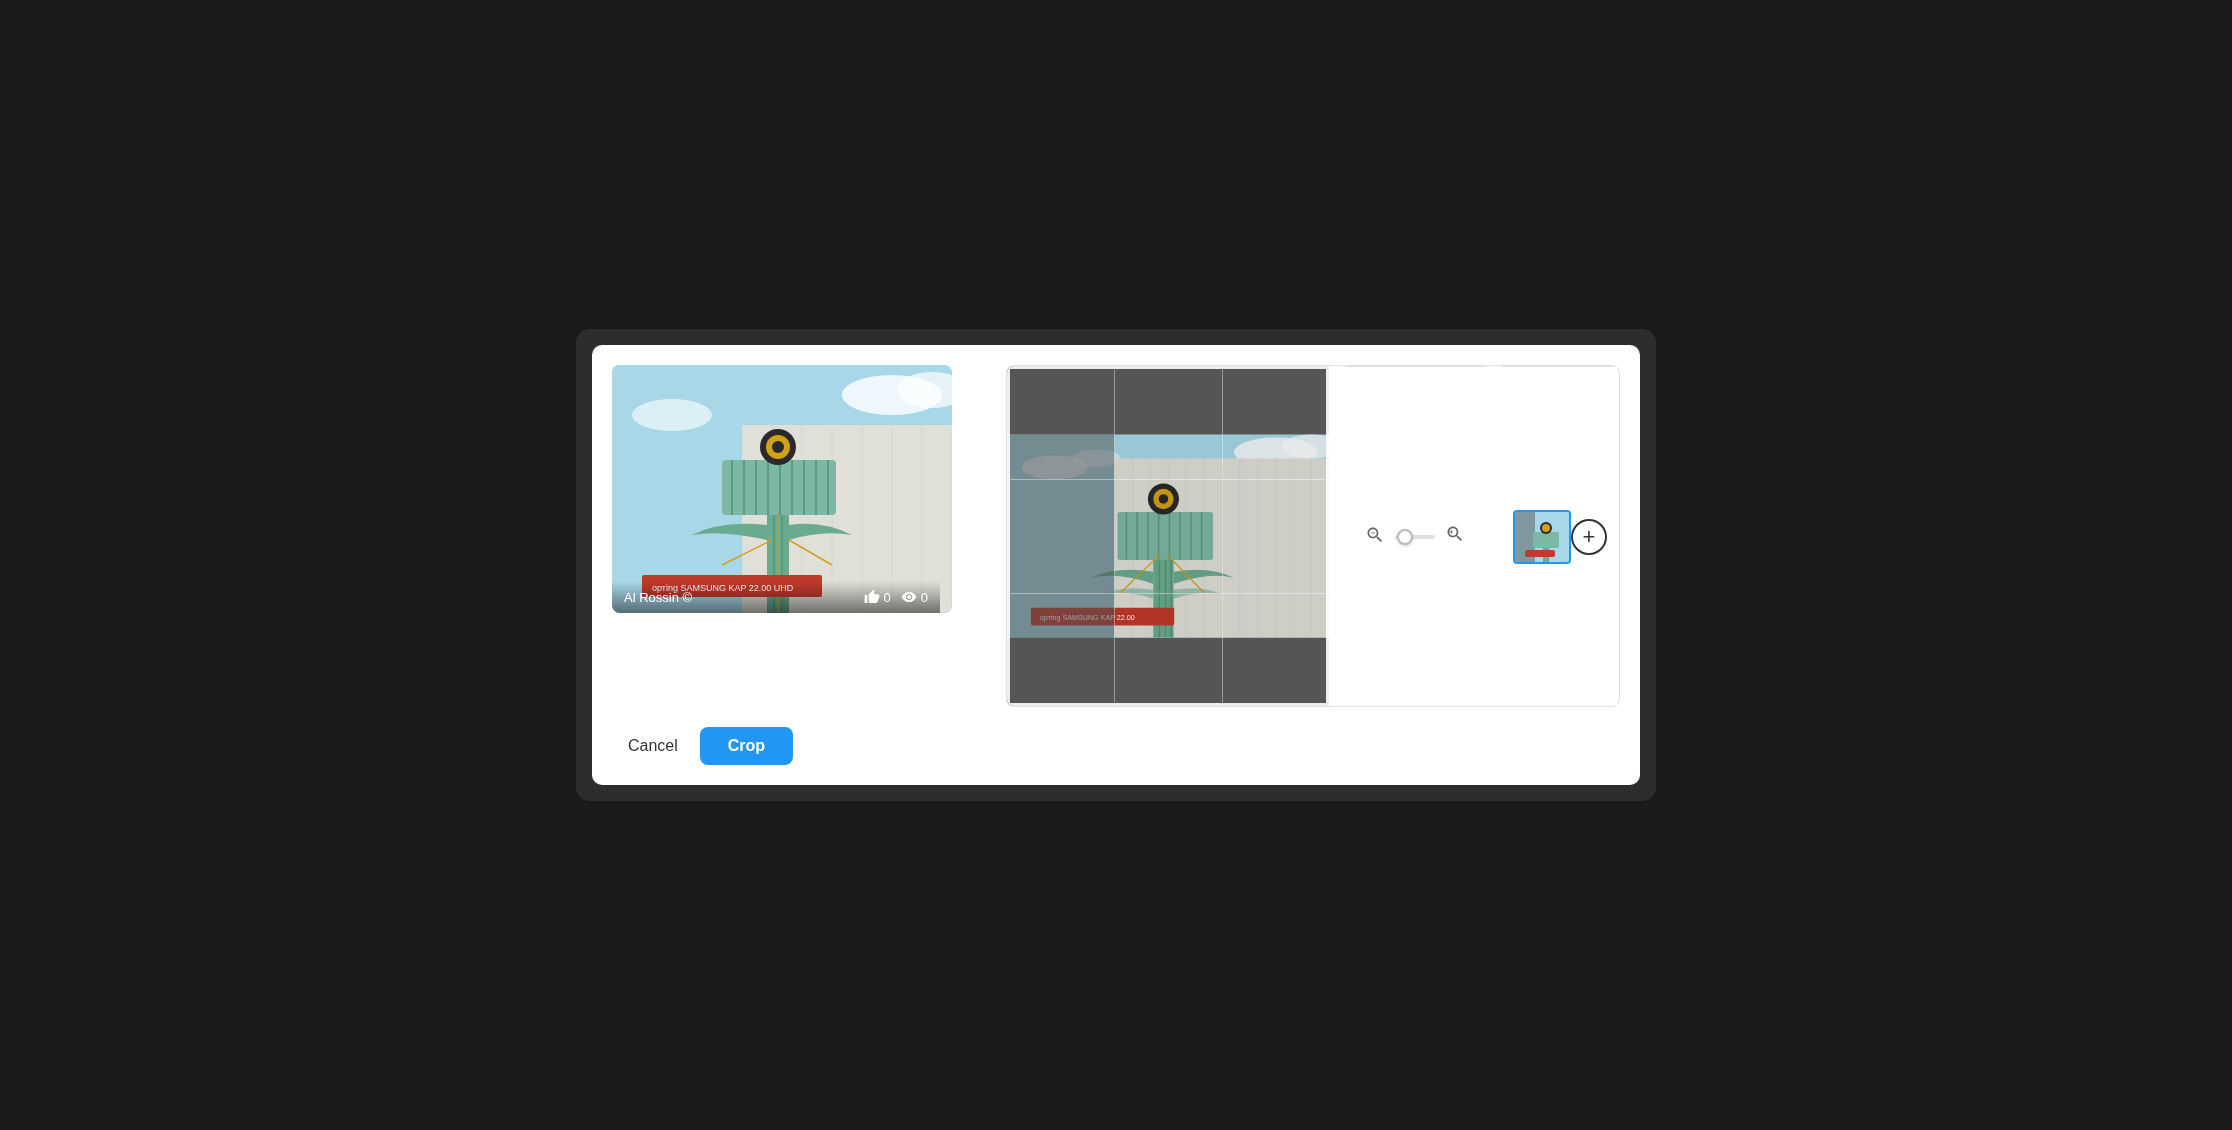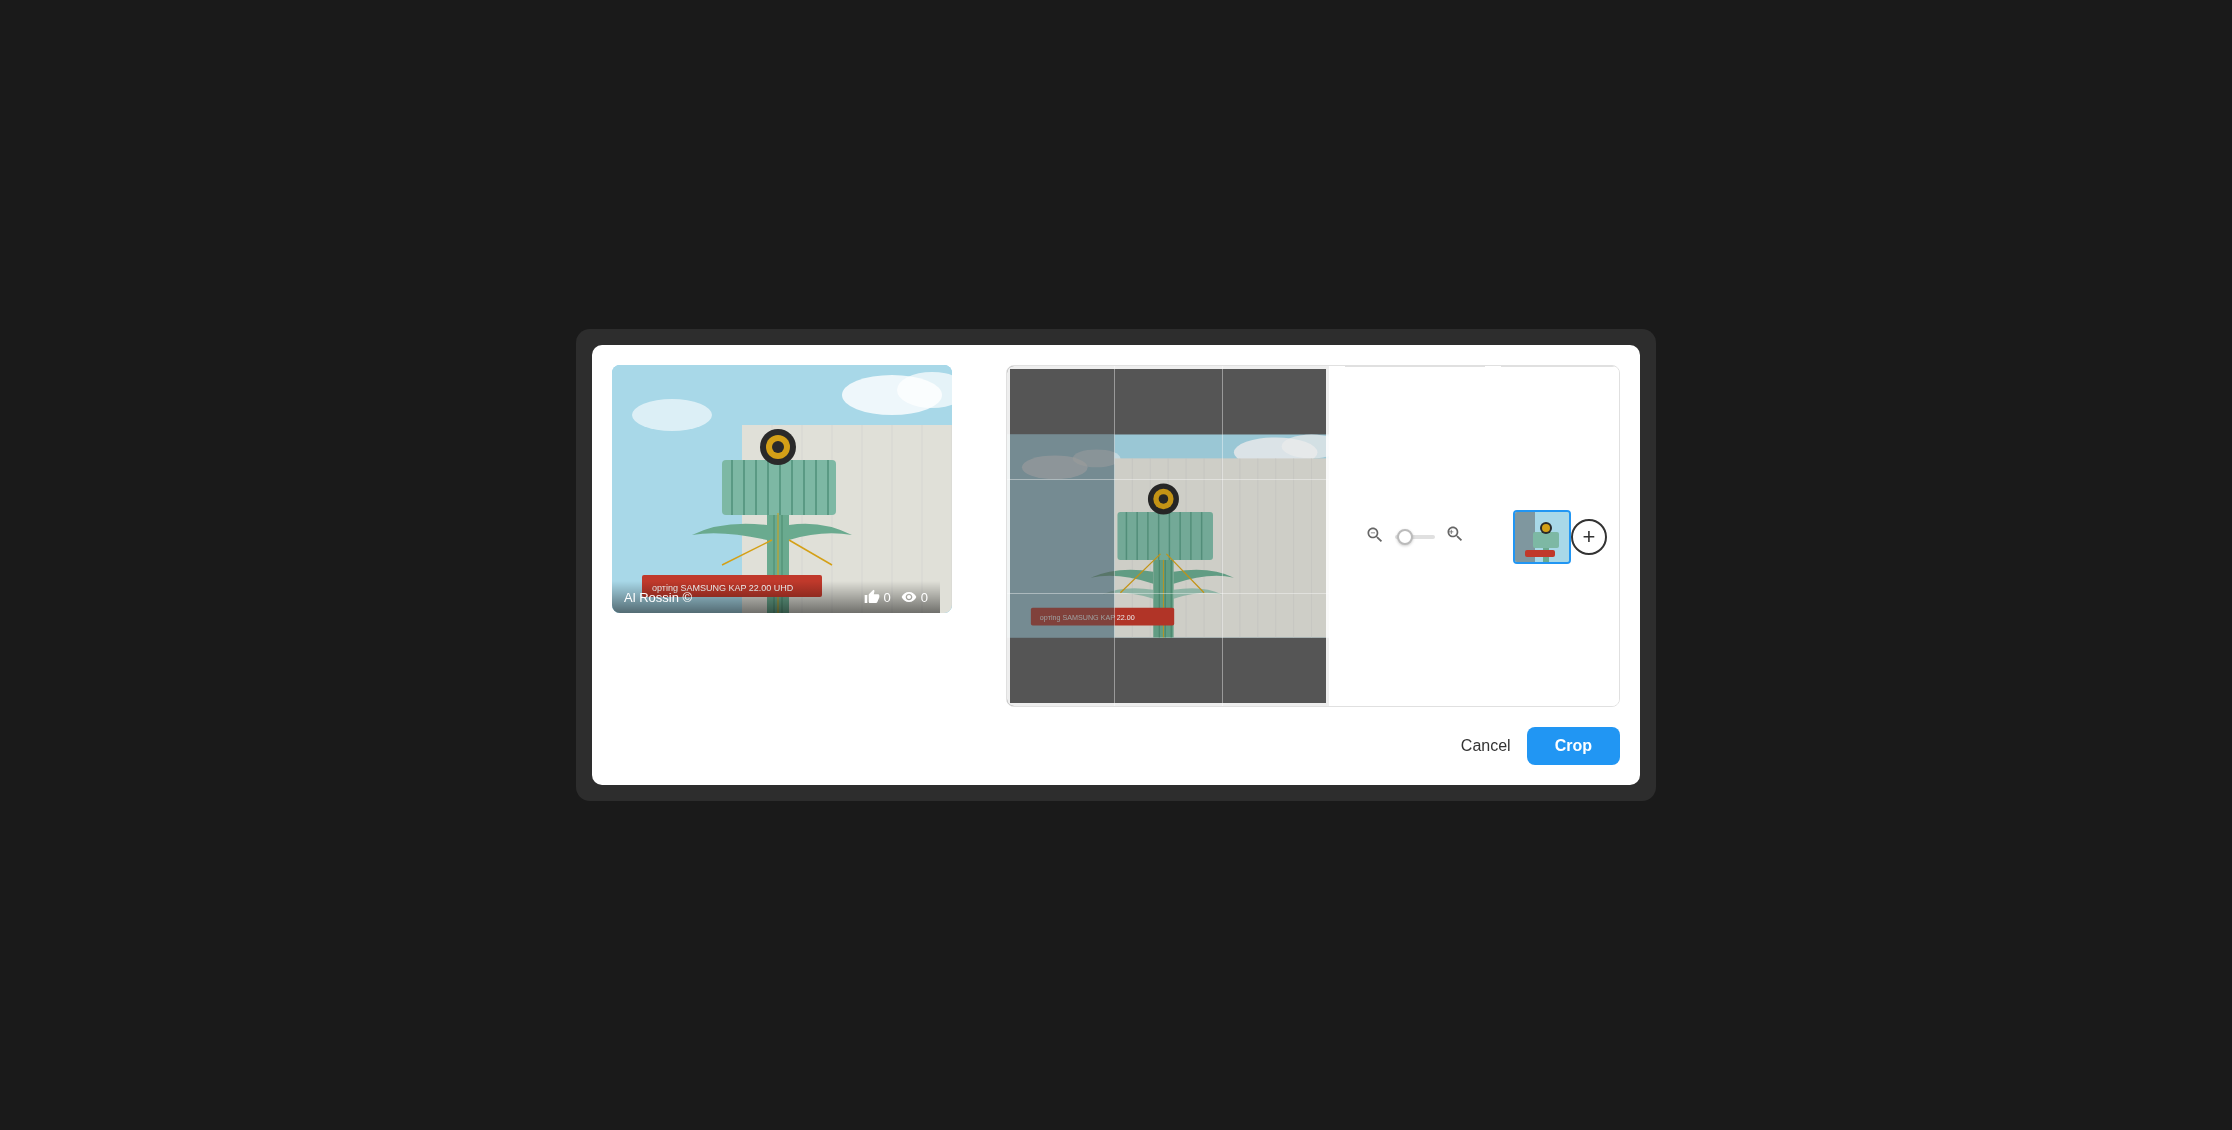--- a/index.html
+++ b/index.html
@@ -193,23 +193,23 @@
       justify-content: center;
       cursor: pointer;
       font-size: 22px;
       color: #333;
       font-weight: 300;
     }
 
     
     .modal-footer {
       display: flex;
-      justify-content: flex-end;
-      align-items: center;
-      gap: 0;
+      justify-content: flex-start;
+      align-items: center;
+      gap: 6px;
       padding-top: 20px;
     }
 
     .btn-cancel {
       background: none;
       border: none;
       color: #333;
       font-size: 16px;
       cursor: pointer;
       padding: 8px 16px;

